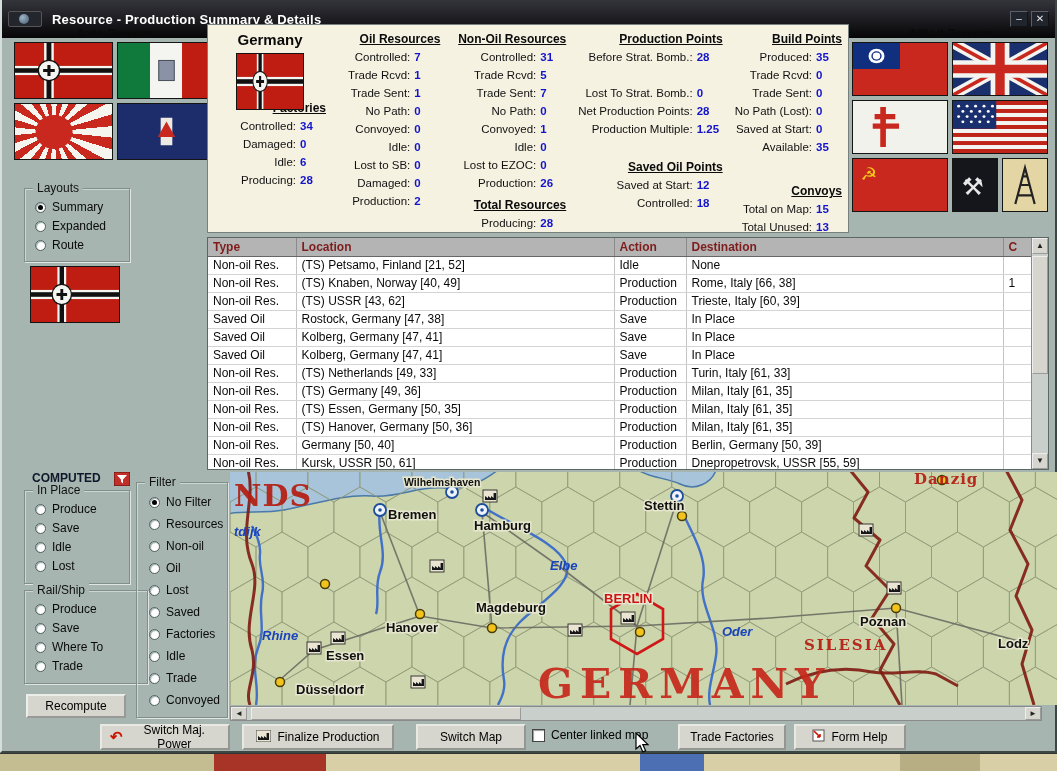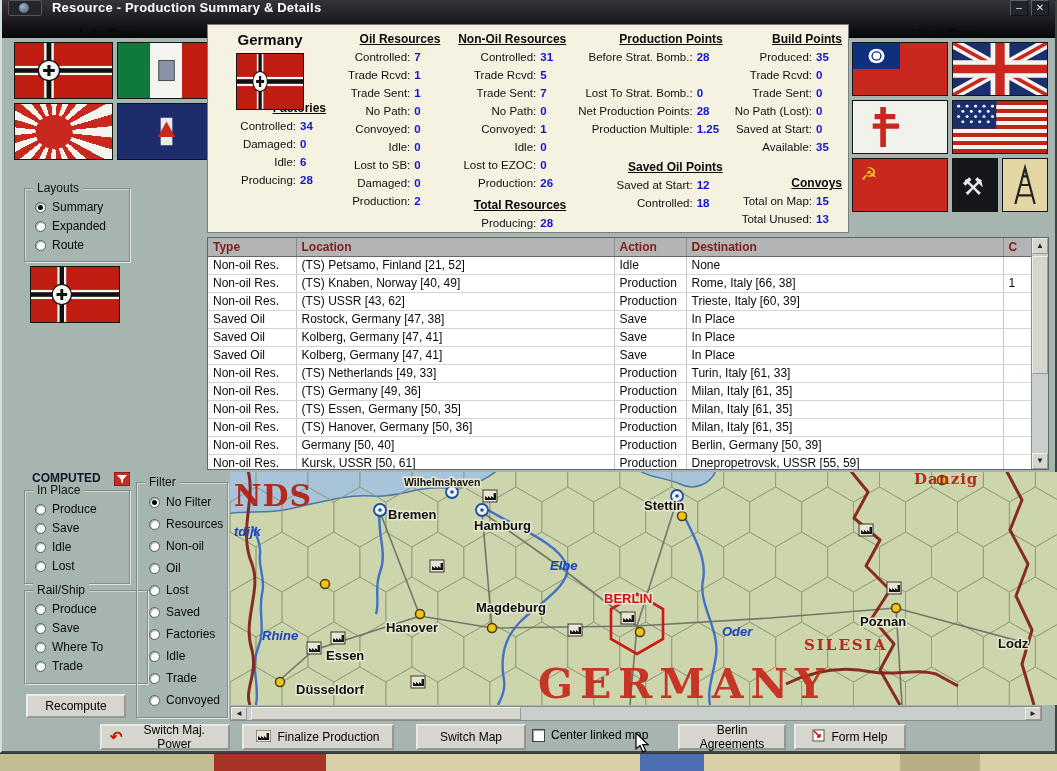--- a/index.html
+++ b/index.html
@@ -6,21 +6,21 @@
     --bg:#a6b5af; --panel:#f5f2e2; --valblue:#1414cc; --red:#bb1a10;
     --thead:#b4b4b4; --btnface:#d6d6ce; --mapland:#ccd5ab; --mapsea:#a8c4da;
   }
   *{margin:0;padding:0;box-sizing:border-box}
   html,body{width:1057px;height:771px;overflow:hidden}
   body{font-family:"Liberation Sans",sans-serif;background:#7d8d8b;position:relative}
   .window{position:absolute;left:0;top:0;width:1057px;height:753px;background:var(--bg);
     border-left:2px solid #d4dedb;border-right:2px solid #3c4744;border-bottom:2px solid #3c4744}
   
   .titlebar{position:absolute;left:0;top:0;width:100%;height:38px;
-    background:linear-gradient(180deg,#34343c,#060608);display:flex;color:#fff}
+    background:linear-gradient(180deg,#34343c,#060608);display:flex;align-items:center;color:#fff}
   .appicon{width:34px;height:16px;margin-left:6px;background:#23262c;border:1px solid #555;
     border-radius:2px;position:relative}
   .appicon::after{content:"";position:absolute;left:10px;top:2px;width:10px;height:10px;border-radius:50%;
     background:radial-gradient(circle at 35% 35%,#9fb6c8,#41586e)}
   .wtitle{font-size:13px;font-weight:bold;margin-left:10px;letter-spacing:.2px}
   .wbtns{margin-left:auto;margin-right:6px;display:flex;gap:3px}
   .wbtn{width:18px;height:16px;background:#20242c;border:1px outset #5a5f68;color:#e8e8e8;
     font-size:10px;line-height:14px;text-align:center;cursor:default}
   
   .side-title{position:absolute;font-weight:bold;font-size:13px;text-align:center;color:#0a0a0a}
@@ -52,21 +52,21 @@
   .scol{padding:0 6px}
   .c1{width:128px}.c2{width:118px}.c3{width:130px}.c4{width:158px}.c5{flex:1}
   .country{font-weight:bold;font-size:15px;text-align:center;line-height:20px;color:#0a0a0a}
   .shead{font-weight:bold;text-decoration:underline;text-align:right;font-size:12px;line-height:18px;color:#0a0a0a;white-space:nowrap}
   .srow{display:flex;justify-content:flex-end;line-height:18px;font-size:11.5px;white-space:nowrap}
   .sl{color:#111}
   .sv{color:var(--valblue);font-weight:bold;min-width:26px;margin-left:4px;text-align:left}
   .sgap{height:18px}
   .c3 .ssec+.ssec{margin-top:4px}
   .c4 .ssec+.ssec{margin-top:20px}
-  .c5 .ssec+.ssec{margin-top:18px}
+  .c5 .ssec+.ssec{margin-top:26px}
   
   .res-table{position:absolute;left:205px;top:237px;width:842px;height:233px;background:#fff;
     border:1px solid #5c6662;overflow:hidden}
   table{border-collapse:collapse;table-layout:fixed;width:825px}
   th,td{font-size:12px;height:18px;padding:0 5px;white-space:nowrap;overflow:hidden;text-align:left}
   th{background:var(--thead);font-weight:bold;color:#7f1d1d;border-right:1px solid #8b8b8b;border-bottom:1px solid #666}
   td{border-right:1px solid #c4c4c4;border-bottom:1px solid #d4d4d4;color:#0a0a0a;background:#fff}
   .vscroll{position:absolute;right:0;top:0;bottom:0;width:17px;background:#c9cfcb;border-left:1px solid #8a8a8a}
   .sarrow{height:16px;background:var(--btnface);border:1px outset #eee;font-size:8px;line-height:14px;text-align:center;color:#222}
   .strack{position:absolute;top:16px;bottom:16px;left:0;right:0}
@@ -993,21 +993,21 @@
     <span>Finalize Production</span>
   </button>
   <button class="gbtn" style="left:414px;width:110px">
     <span>Switch Map</span>
   </button>
   <label class="chkwrap">
     <span class="chkbox"></span>
     <span>Center linked map</span>
   </label>
   <button class="gbtn" style="left:676px;width:108px">
-    <span>Berlin Agreements</span>
+    <span>Trade Factories</span>
   </button>
   <button class="gbtn" style="left:792px;width:112px">
     <span>
       <svg width="13" height="13">
           <rect x="1" y="1" width="11" height="11" fill="#fff" stroke="#555"></rect>
           <path d="M2,2 l6,6 M8,8 l-3,0 M8,8 l0,-3" stroke="#cc1400" stroke-width="1.6" fill="none"></path>
         </svg>
     </span>
     <span>Form Help</span>
   </button>

